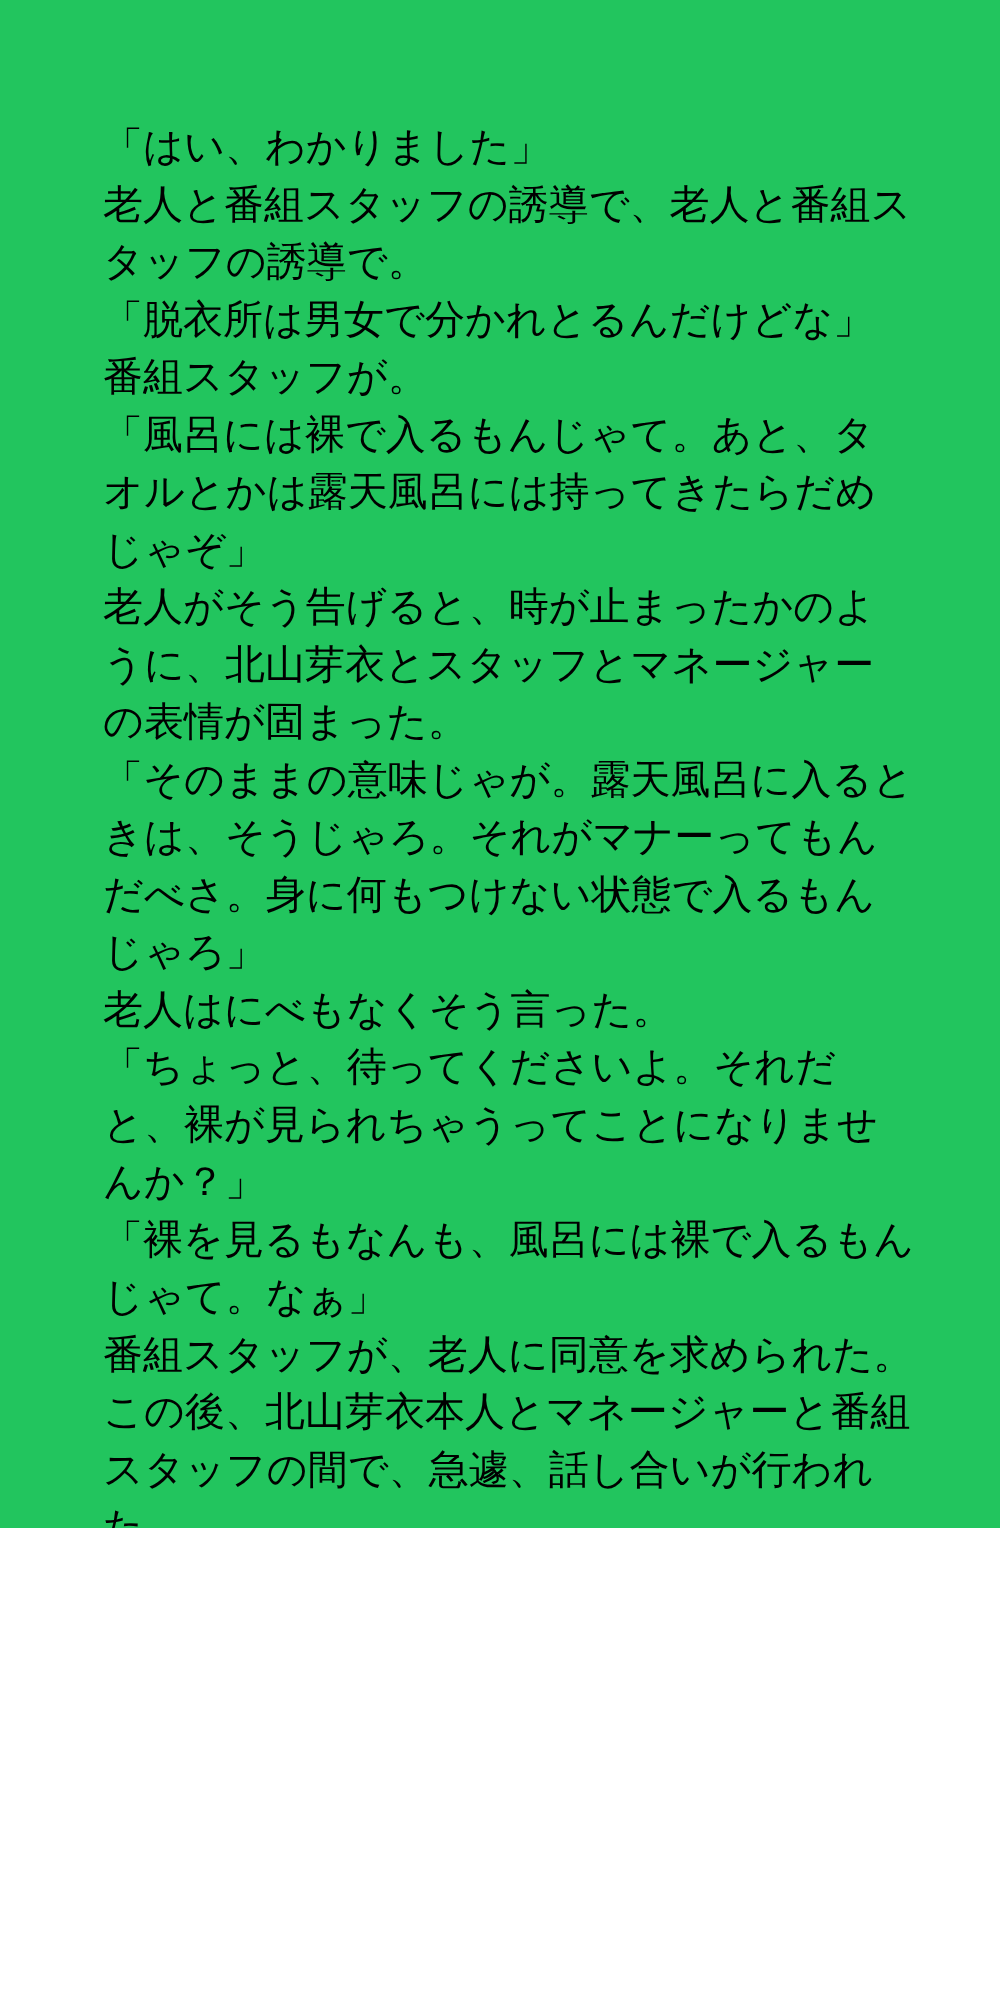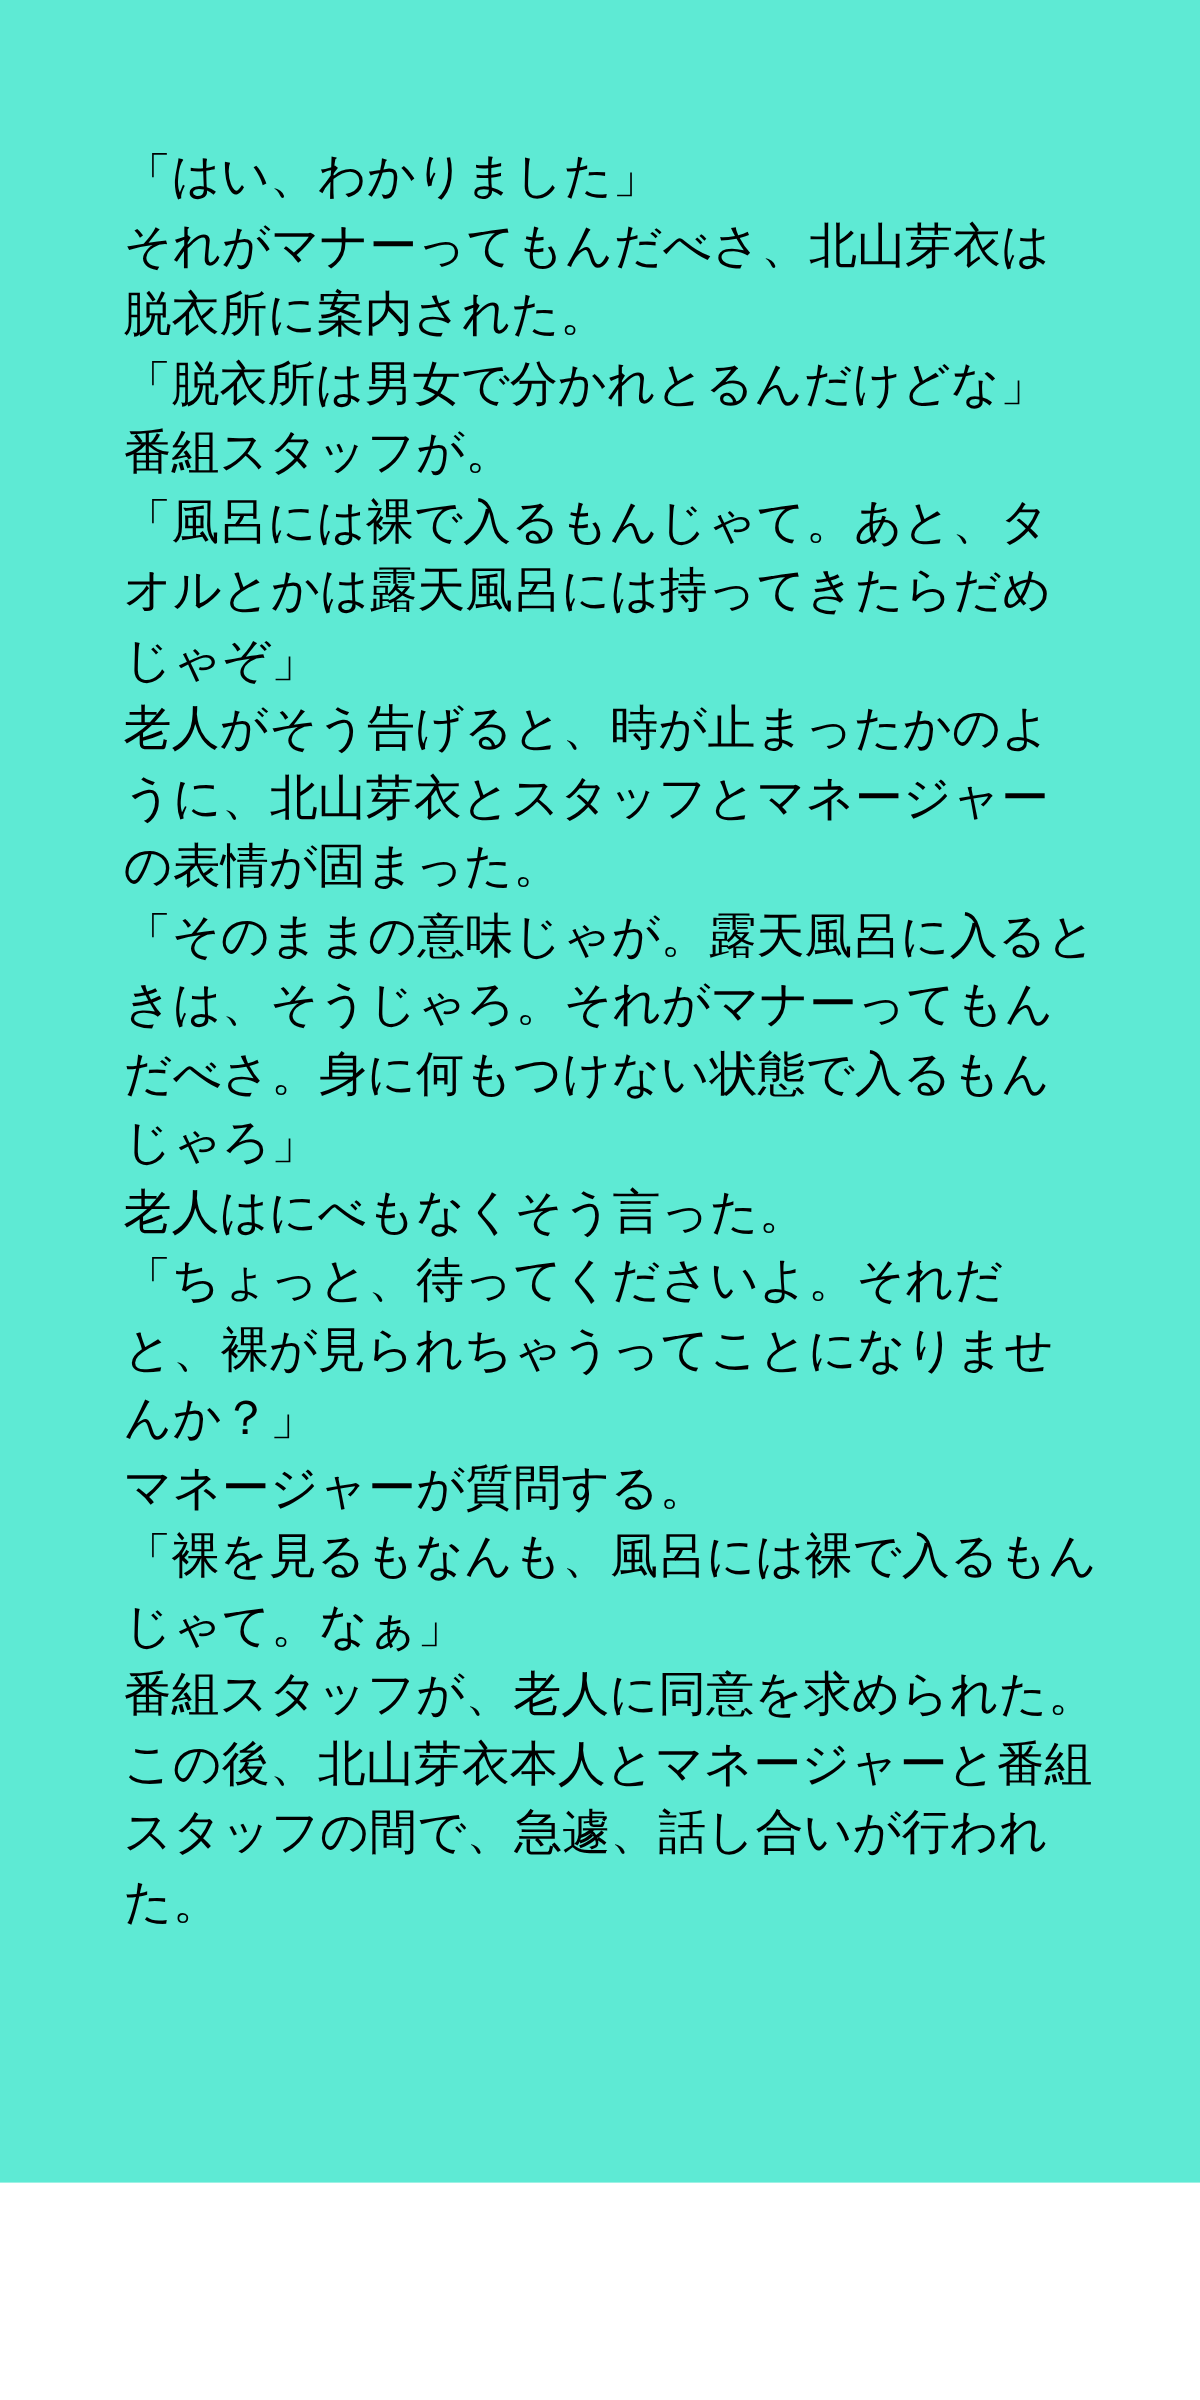--- a/index.html
+++ b/index.html
@@ -3,22 +3,22 @@
 <meta charset="utf-8">
 <style>
   html, body {
     margin: 0;
     padding: 0;
     background: #ffffff;
   }
   .page {
     position: relative;
     width: 1000px;
-    height: 1819px;
-    background: #5eead4;
+    height: 1528px;
+    background: #22c55e;
     overflow: hidden;
   }
   .text-body {
     position: absolute;
     left: 103px;
     top: 118px;
     width: 812px;
   }
   .text-body p {
     margin: 0;
@@ -33,27 +33,26 @@
     word-break: normal;
     font-feature-settings: "halt" 1;
   }
 </style>
 </head>
 <body>
 
 <div class="page">
   <div class="text-body">
     <p>「はい、わかりました」</p>
-    <p>それがマナーってもんだべさ、北山芽衣は脱衣所に案内された。</p>
+    <p>老人と番組スタッフの誘導で、老人と番組スタッフの誘導で。</p>
     <p>「脱衣所は男女で分かれとるんだけどな」</p>
     <p>番組スタッフが。</p>
     <p>「風呂には裸で入るもんじゃて。あと、タオルとかは露天風呂には持ってきたらだめじゃぞ」</p>
     <p>老人がそう告げると、時が止まったかのように、北山芽衣とスタッフとマネージャーの表情が固まった。</p>
     <p>「そのままの意味じゃが。露天風呂に入るときは、そうじゃろ。それがマナーってもんだべさ。身に何もつけない状態で入るもんじゃろ」</p>
     <p>老人はにべもなくそう言った。</p>
     <p>「ちょっと、待ってくださいよ。それだと、裸が見られちゃうってことになりませんか？」</p>
-    <p>マネージャーが質問する。</p>
     <p>「裸を見るもなんも、風呂には裸で入るもんじゃて。なぁ」</p>
     <p>番組スタッフが、老人に同意を求められた。</p>
     <p>この後、北山芽衣本人とマネージャーと番組スタッフの間で、急遽、話し合いが行われた。</p>
 
   </div>
 </div>
 
 </body></html>

